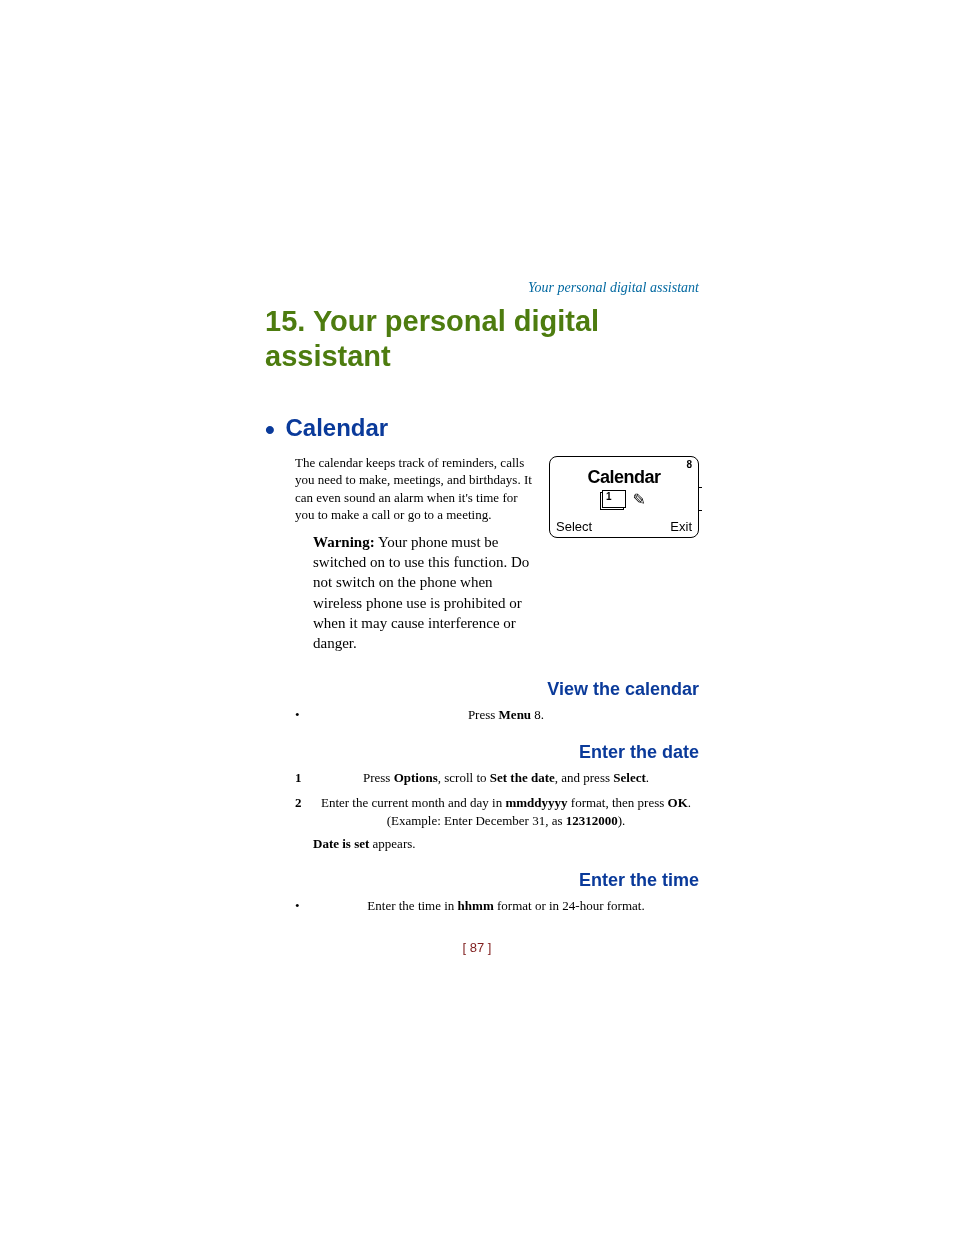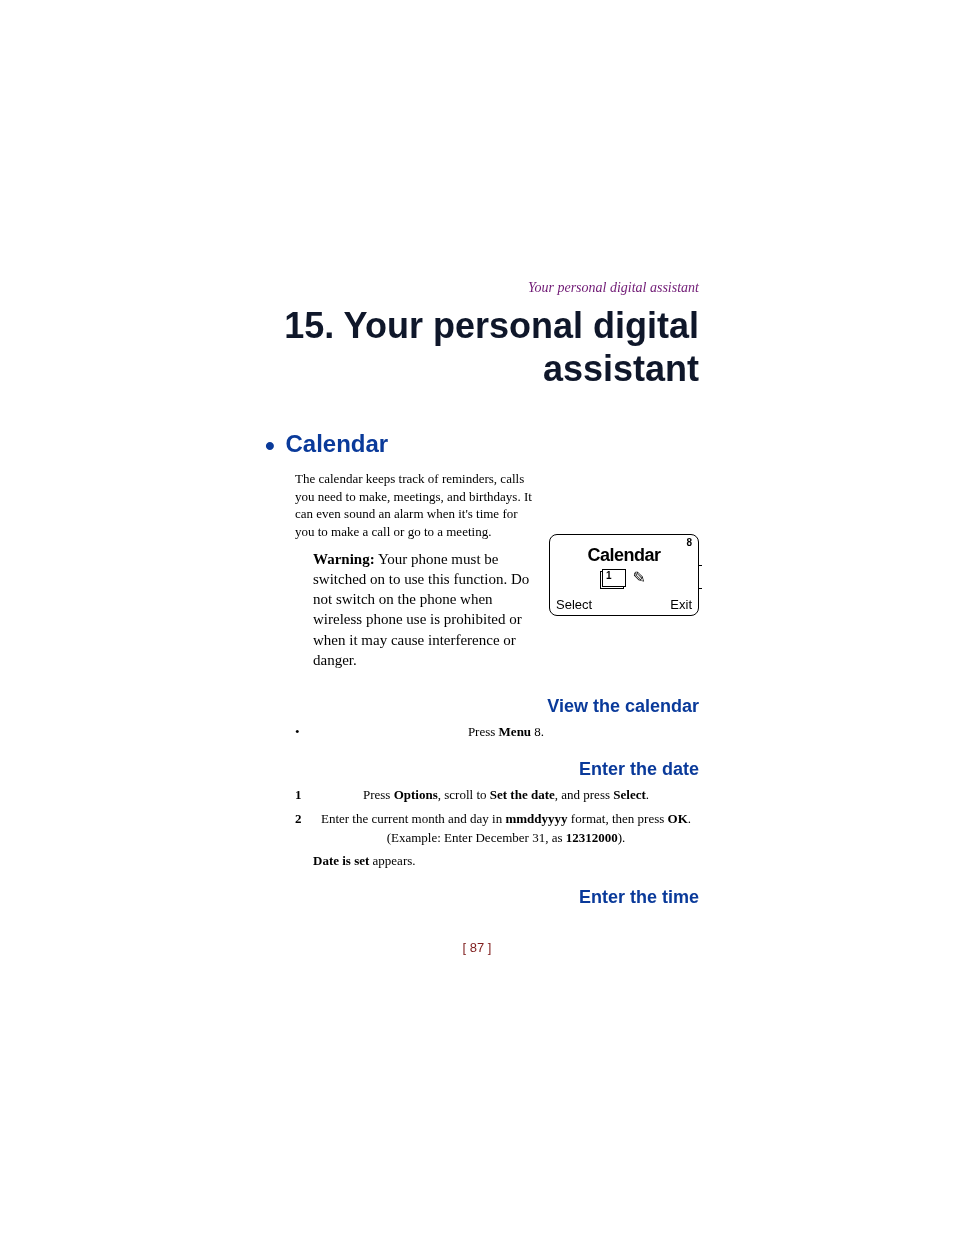--- a/index.html
+++ b/index.html
@@ -11,34 +11,34 @@
     width: 954px;
     height: 1235px;
     position: relative;
   }
   .page {
     padding: 280px 255px 0 265px;
     box-sizing: border-box;
   }
   .running-header {
     text-align: right;
-    color: #701a75;
+    color: #0369a1;
     font-style: italic;
     font-size: 14px;
     margin-bottom: 8px;
     font-family: Georgia, serif;
   }
   h1.chapter-title {
-    color: #0f172a;
+    color: #4d7c0f;
     font-family: Arial, Helvetica, sans-serif;
     font-weight: bold;
-    font-size: 36px;
+    font-size: 29px;
     line-height: 1.2;
     margin: 0 0 40px 0;
-    text-align: right;
+    text-align: left;
   }
   h2.section-title {
     color: #0a3a9a;
     font-family: Arial, Helvetica, sans-serif;
     font-weight: bold;
     font-size: 24px;
     margin: 0 0 8px 0;
   }
   h2.section-title .bullet {
     font-size: 28px;
@@ -53,21 +53,21 @@
     margin: 18px 0 6px 18px;
     text-align: right;
   }
   .body-text {
     font-size: 13px;
     line-height: 1.35;
     margin: 0 0 8px 30px;
   }
   .intro-row {
     display: flex;
-    align-items: center;
+    align-items: flex-start;
     gap: 14px;
   }
   .intro-text {
     flex: 1;
   }
   .warning-block {
     margin: 8px 0 8px 48px;
     font-size: 15px;
     line-height: 1.35;
   }
@@ -277,16 +277,21 @@
     <li>
       <span class="step-num">2</span>
       <span>Enter the current month and day in </span><b>mmddyyyy</b><span> format, then press </span><b>OK</b><span>. (Example:  Enter December 31,  as </span><b>12312000</b><span>).</span>
     </li>
   </ol>
   <div class="result-line">
     <b>Date is set</b><span> appears.</span>
   </div>
 
   <h3 class="sub-title">Enter the time</h3>
+  <ul class="bullet-list">
+    <li>
+      <span>Enter the time in </span><b>hhmm</b><span> format or in 24-hour format.</span>
+    </li>
+  </ul>
 
 </div>
 
 <div class="page-number">[ 87 ]</div>
 
 </body></html>

